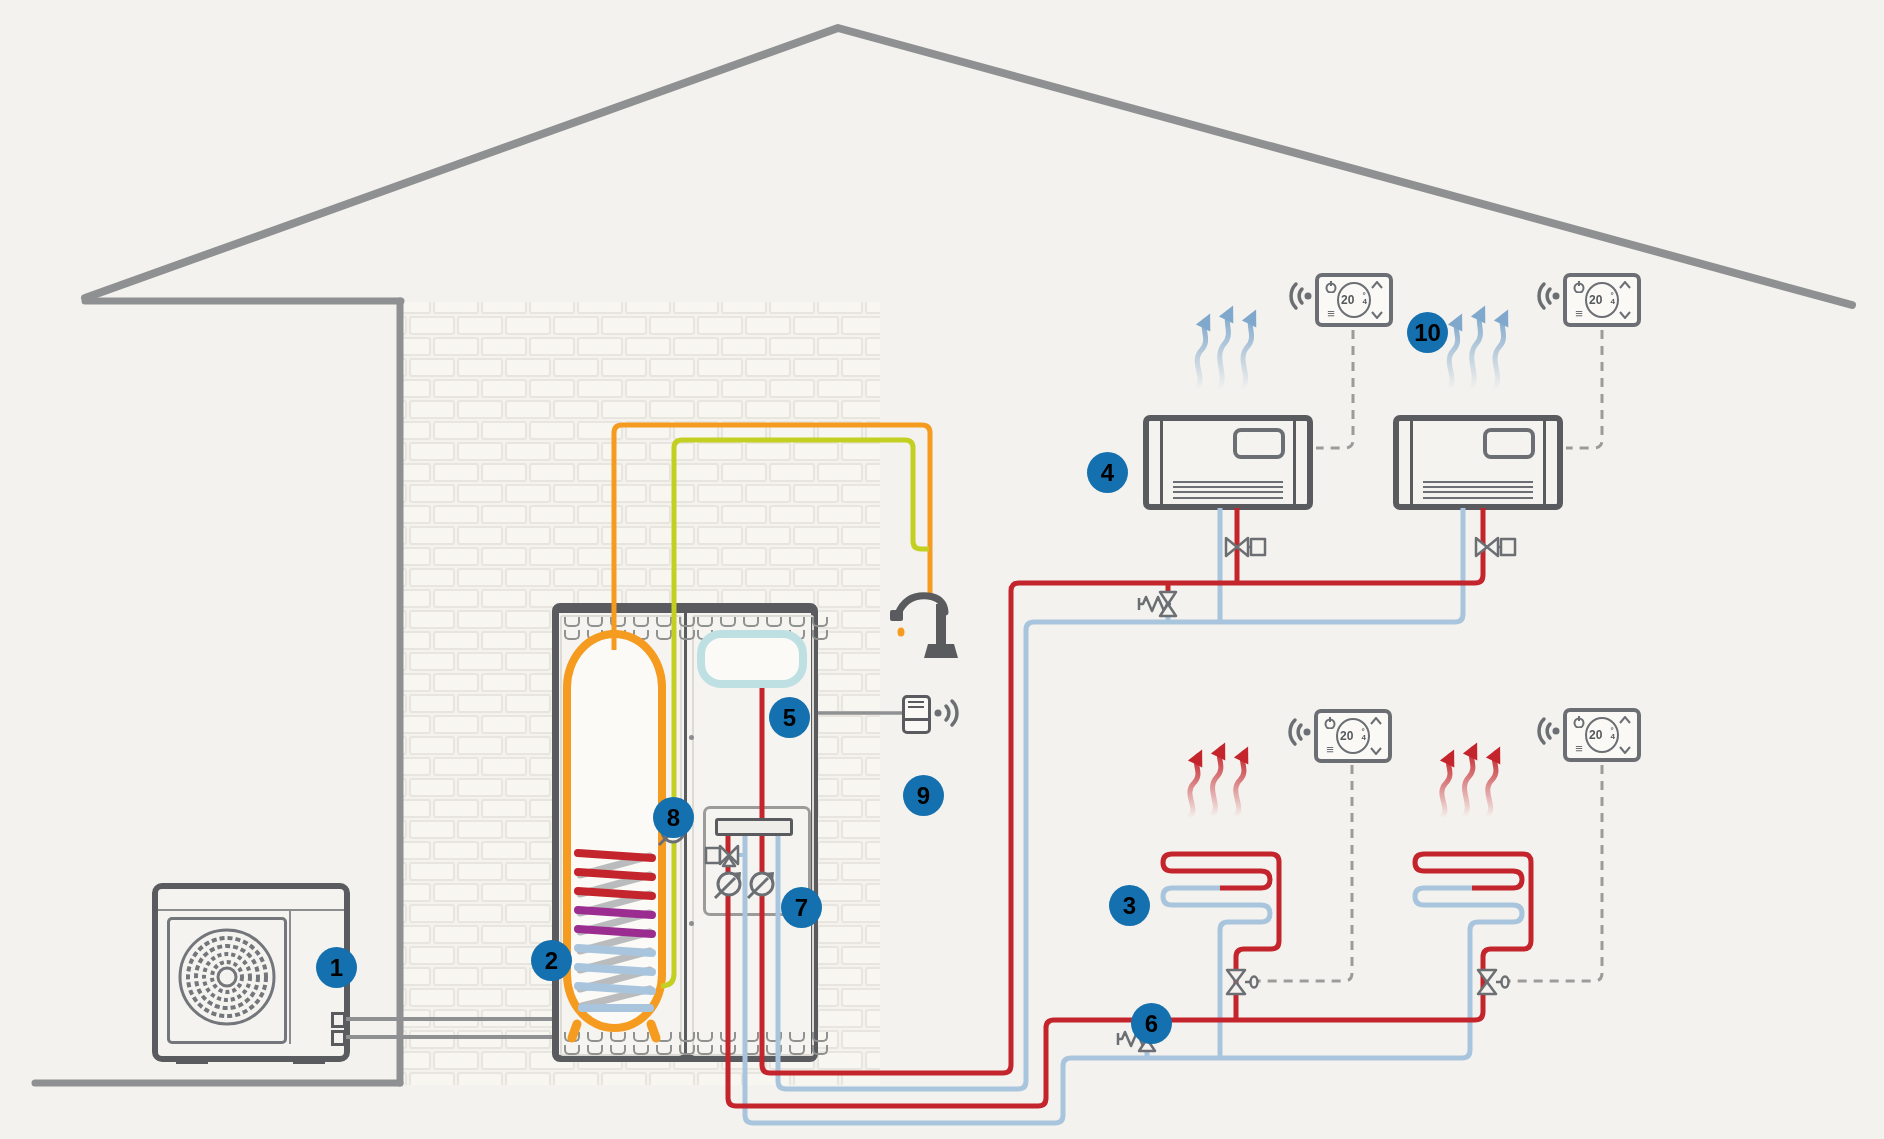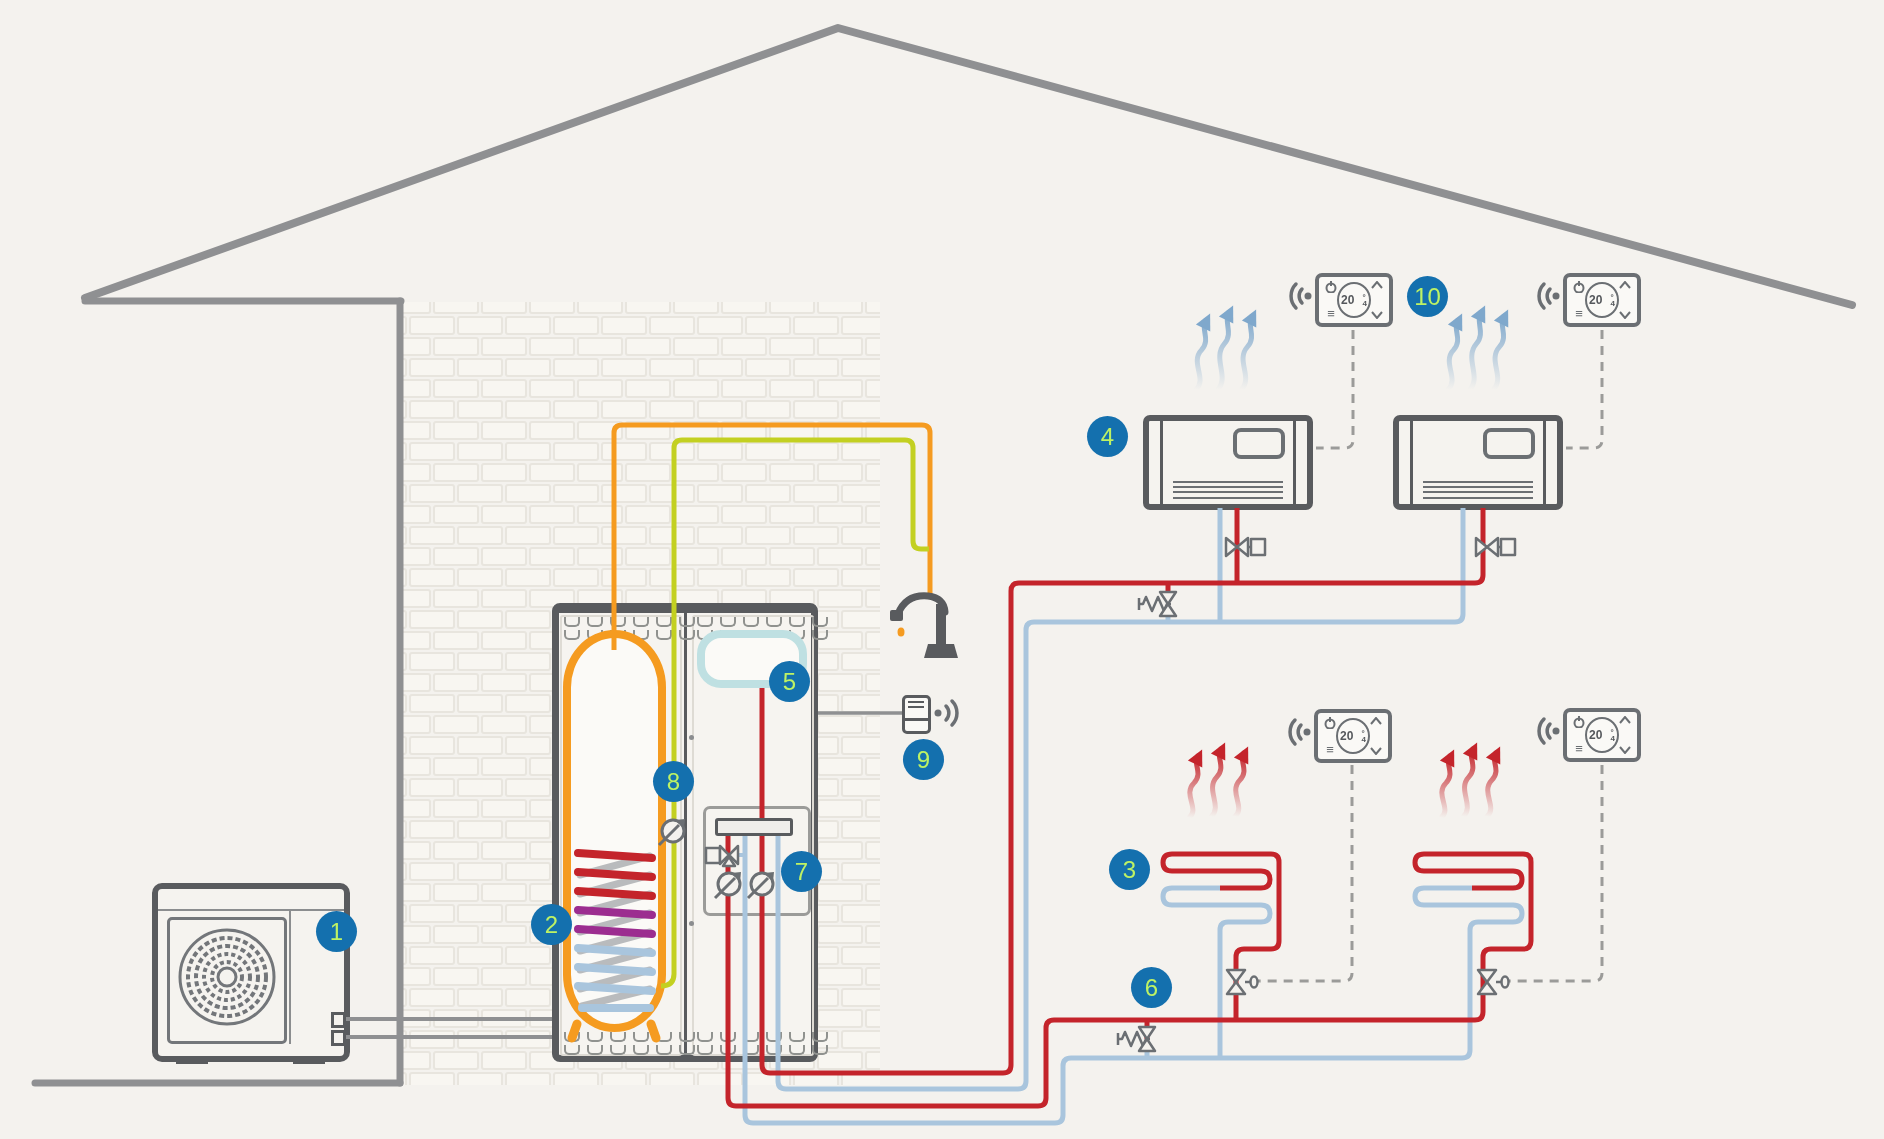--- a/index.html
+++ b/index.html
@@ -2,22 +2,22 @@
 <html><head>
 <meta charset="utf-8">
 <style>
   html,body{margin:0;padding:0;background:#f4f2ee;font-family:"Liberation Sans",sans-serif;}
   #stage{position:relative;width:1884px;height:1139px;background:#f4f2ee;overflow:hidden;}
   .abs{position:absolute;}
   svg{display:block;}
   .layer{position:absolute;left:0;top:0;}
 
   
-  .badge{position:absolute;width:41px;height:41px;border-radius:50%;background:#1470ae;color:#bef264;
-         display:flex;align-items:center;justify-content:center;font-size:24px;font-weight:400;z-index:40;}
+  .badge{position:absolute;width:41px;height:41px;border-radius:50%;background:#1470ae;color:#000000;
+         display:flex;align-items:center;justify-content:center;font-size:24px;font-weight:700;z-index:40;margin-top:36px;}
 
   
   .outdoor{left:152px;top:883px;width:186px;height:167px;border:6px solid #595b5e;border-radius:10px;
            background:#f5f3ef;z-index:10;}
   .outdoor .topline{position:absolute;left:0;top:20px;width:100%;height:2px;background:#8b8d8f;}
   .outdoor .vdiv{position:absolute;left:131px;top:20px;width:2px;height:135px;background:#8b8d8f;}
   .fanpanel{position:absolute;left:9px;top:28px;width:114px;height:121px;border:3px solid #73767a;border-radius:5px;}
   .foot{position:absolute;width:22px;height:11px;border:5px solid #595b5e;border-top:none;background:#f4f2ee;z-index:9;}
   .stub{position:absolute;width:9px;height:10px;border:3px solid #595b5e;background:#f4f2ee;z-index:11;}
 
@@ -47,21 +47,21 @@
   .fancoil .louvers{position:absolute;left:24px;bottom:2px;width:110px;height:21px;
       background:repeating-linear-gradient(#6b6f73 0 2px,transparent 2px 5.2px);}
 
   
   .thermo{position:absolute;width:78px;height:54px;border:4px solid #6b6f73;border-radius:7px;background:#faf9f6;
           box-sizing:border-box;z-index:15;display:flex;align-items:center;justify-content:space-between;padding:4px 6px;}
   .tcol{display:flex;flex-direction:column;justify-content:space-between;height:38px;align-items:center;}
   .tmenu{font-size:13px;color:#6b6f73;line-height:10px;font-weight:700;}
   .tcircle{width:32px;height:32px;border:2.5px solid #6b6f73;border-radius:50%;display:flex;align-items:center;
            justify-content:center;color:#55585c;}
-  .tval{font-size:12px;font-weight:700;display:flex;align-items:flex-end;gap:7px;}
+  .tval{font-size:12px;font-weight:700;display:flex;align-items:flex-start;gap:7px;}
   .tmini{display:flex;flex-direction:column;font-size:8px;line-height:6px;font-weight:700;margin-left:1px;}
 
   
   .gateway{position:absolute;left:902px;top:695px;width:29px;height:39px;border:3.5px solid #595b5e;border-radius:5px;
            background:#faf9f6;z-index:15;box-sizing:border-box;}
   .gateway .gline{position:absolute;left:0;top:20px;width:100%;height:2.5px;background:#595b5e;}
   .gdots{position:absolute;left:3px;top:3px;width:16px;height:8px;
          background:repeating-linear-gradient(90deg,#595b5e 0 2px,transparent 2px 5px),
                     repeating-linear-gradient(#595b5e 0 2px,transparent 2px 5px);
          background-size:14px 2px,2px 8px;background-repeat:repeat-x,repeat;background-position:0 0,0 0;}

